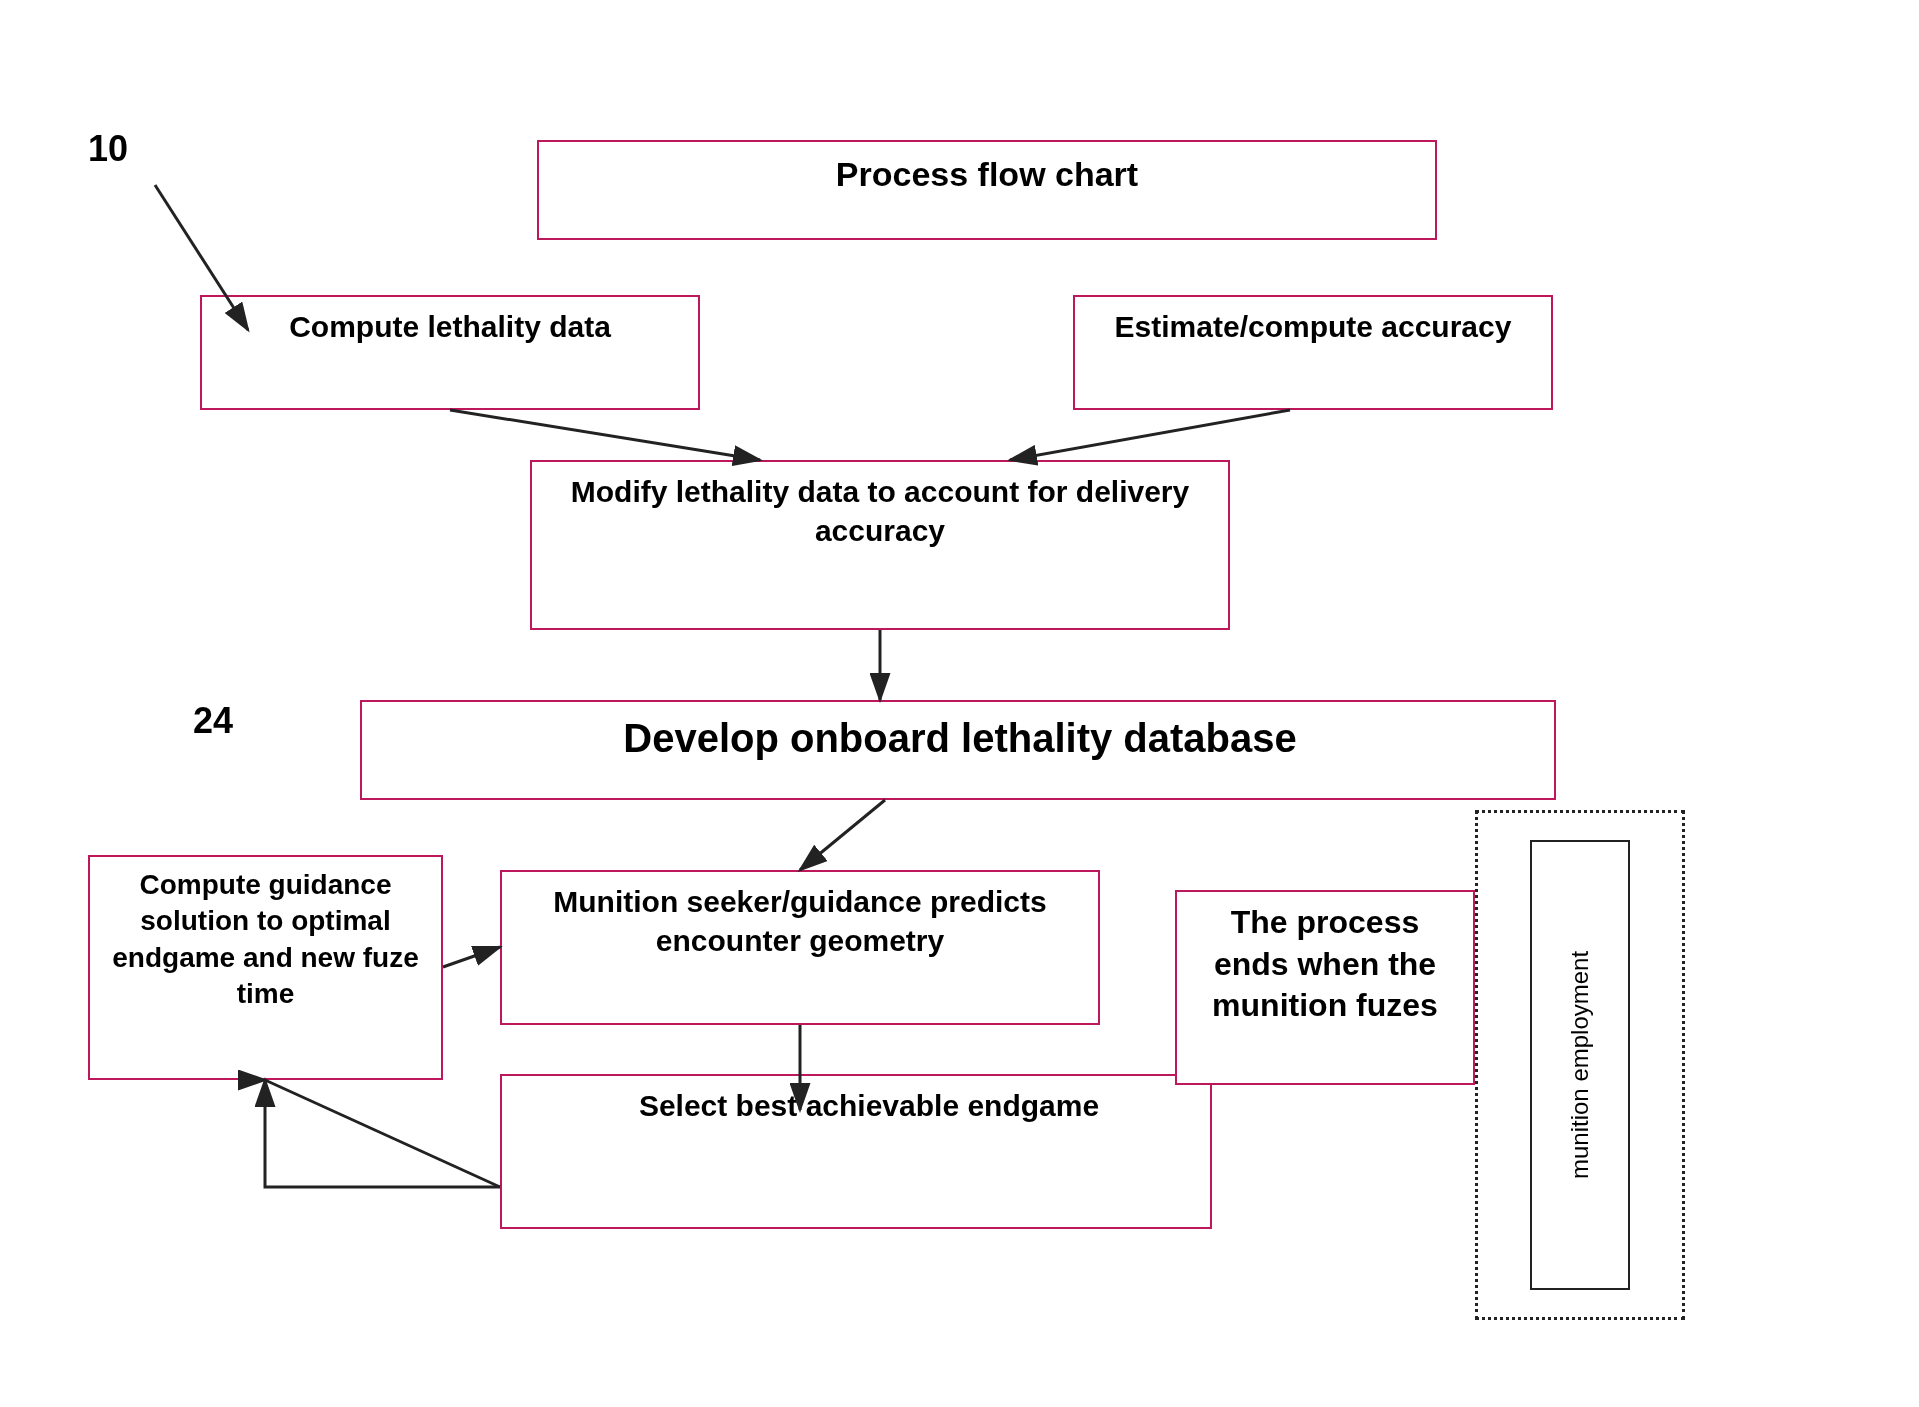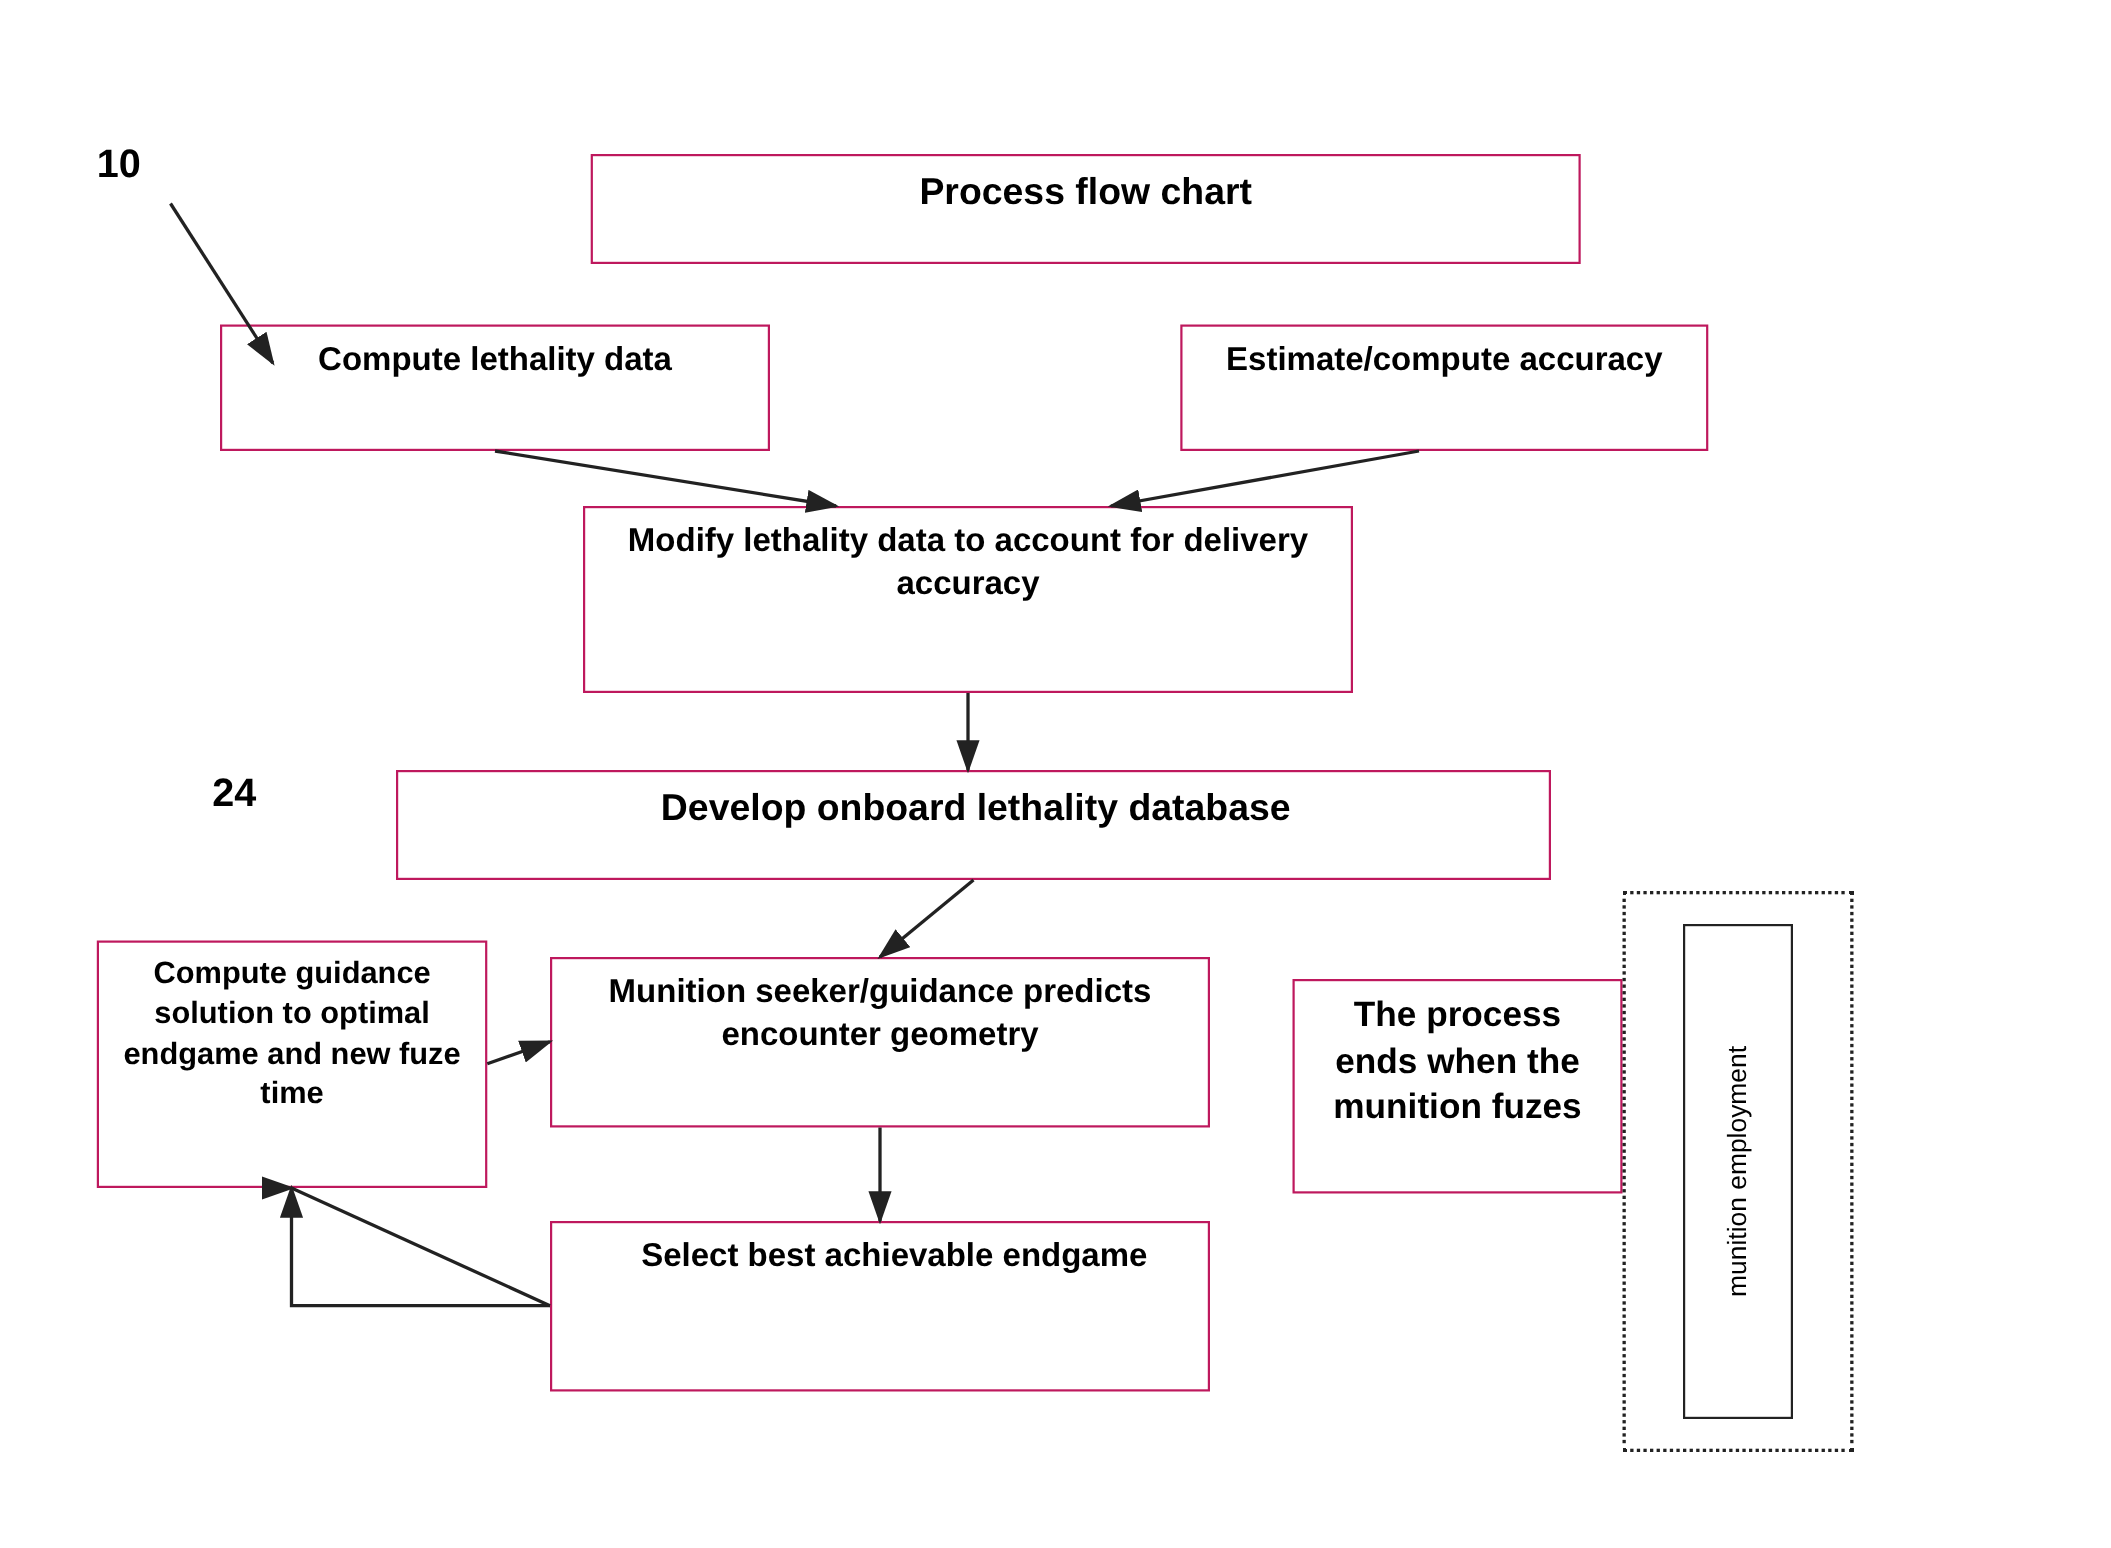--- a/index.html
+++ b/index.html
@@ -98,33 +98,33 @@
   </div>
 
   <div class="flowbox" style="left:1050px; top:295px; width:480px; height:115px; font-size:30px;margin-left:23px;">
     <span>Estimate/compute accuracy</span>
   </div>
 
   <div class="flowbox" style="left:530px; top:460px; width:700px; height:170px; font-size:30px;">
     <span>Modify lethality data to account for delivery accuracy</span>
   </div>
 
-  <div class="flowbox" style="left:360px; top:700px; width:1050px; height:100px; font-size:34px;padding-left:24px;">
+  <div class="flowbox" style="left:360px; top:700px; width:1196px; height:100px; font-size:40px;padding-left:24px;">
     <span>Develop onboard lethality database</span>
   </div>
 
   <div class="flowbox" style="left:500px; top:870px; width:600px; height:155px; font-size:30px;">
     <span>Munition seeker/guidance predicts encounter geometry</span>
   </div>
 
   <div class="flowbox" style="left:88px; top:855px; width:355px; height:225px; font-size:28px;">
     <span>Compute guidance solution to optimal endgame and new fuze time</span>
   </div>
 
-  <div class="flowbox" style="left:500px; top:1110px; width:600px; height:155px; font-size:30px;padding-left:46px;">
+  <div class="flowbox" style="left:500px; top:1074px; width:712px; height:155px; font-size:30px;padding-left:46px;">
     <span>Select best achievable endgame</span>
   </div>
 
   <div class="flowbox" style="left:1175px; top:890px; width:300px; height:195px; font-size:32px;">
     <span>The process ends when the munition fuzes</span>
   </div>
 
   <div class="dotted-border-box" style="left:1475px; top:810px; width:210px; height:510px;"></div>
 
   <div class="munition-box" style="left:1530px; top:840px; width:100px; height:450px; font-size:24px; font-weight:normal;">

